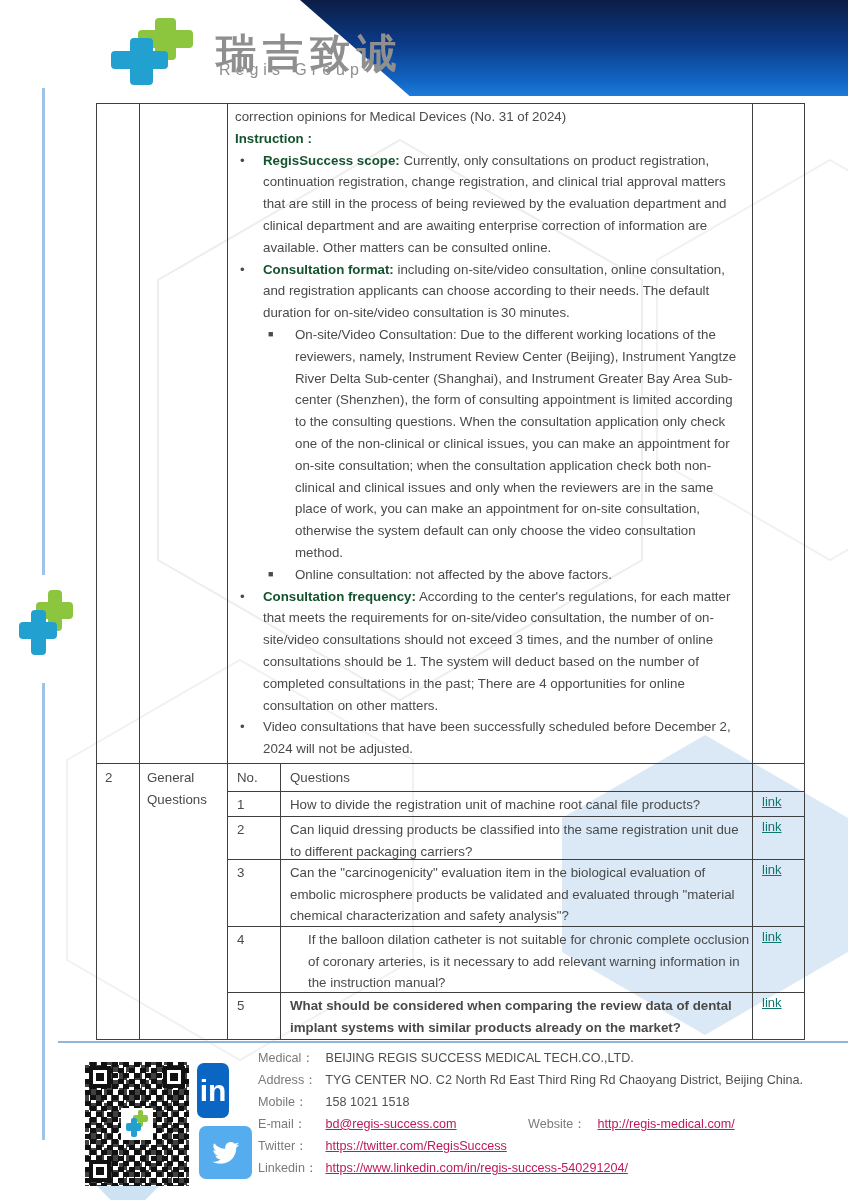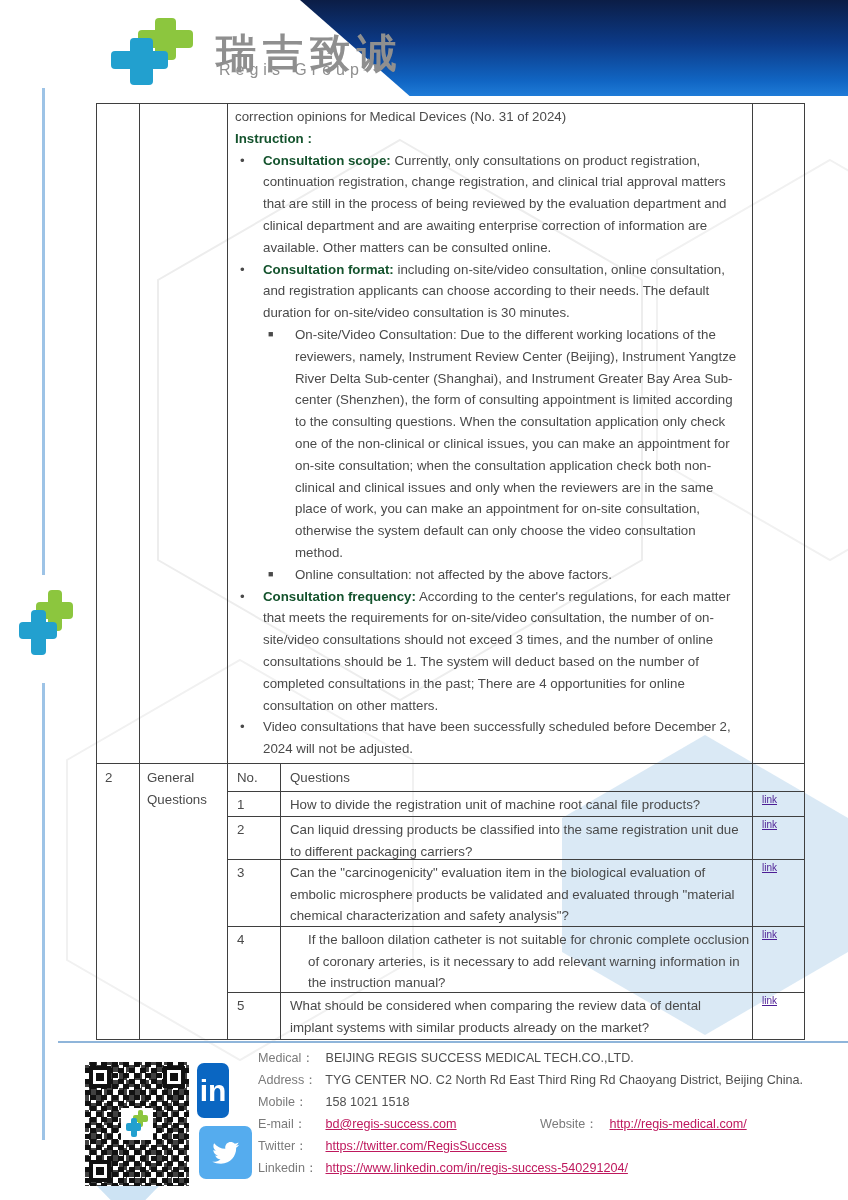--- a/index.html
+++ b/index.html
@@ -37,29 +37,29 @@
 
   .doc-text{position:absolute;z-index:3;color:#4a4a4a;font-size:13.3px;line-height:21.8px;}
   .doc-text b{color:#14532d;}
   .bullet{position:relative;padding-left:28px;}
   .bullet .mark{position:absolute;left:5px;top:0;}
   .sub{position:relative;padding-left:60px;}
   .sub .mark{position:absolute;left:33px;top:0;font-size:9px;}
 
   .cell-label{position:absolute;z-index:3;color:#4a4a4a;font-size:13.3px;line-height:21.5px;}
   .qa-q{width:450px;}
-  .link-cell{position:absolute;z-index:3;font-size:10px;color:#4c1d95;text-decoration:underline;cursor:pointer;text-align:right;}
+  .link-cell{position:absolute;z-index:3;font-size:13px;color:#0f766e;text-decoration:underline;cursor:pointer;text-align:right;}
 
   
   .footer{position:absolute;left:258px;top:1047px;z-index:3;font-size:12.6px;color:#4f4f4f;}
   .f-row{position:relative;height:22px;line-height:22px;white-space:nowrap;}
   .f-label{display:inline-block;width:64px;color:#7a7a7a;}
   .f-link{color:#be185d;text-decoration:underline;cursor:pointer;}
   .f-website{position:absolute;left:270px;top:0;}
-  .f-website .f-label{width:66px;margin-left:12px;}
+  .f-website .f-label{width:66px;}
 
   
   .qr{position:absolute;left:85px;top:1062px;width:104px;height:124px;z-index:3;background:
       repeating-conic-gradient(#111 0% 25%, #fff 0% 50%);
       background-size:11px 11px;}
   .qr .noise{position:absolute;inset:0;background:repeating-conic-gradient(#111 0% 25%, transparent 0% 50%);background-size:15px 15px;background-position:4px 3px;opacity:.8;}
   .finder{position:absolute;width:22px;height:22px;background:#fff;border:4px solid #111;box-sizing:border-box;}
   .finder::after{content:"";position:absolute;left:3px;top:3px;width:8px;height:8px;background:#111;}
   .qr-center{position:absolute;left:36px;top:46px;width:32px;height:32px;background:#fff;}
   .social{position:absolute;z-index:3;border-radius:7px;display:flex;align-items:center;justify-content:center;}
@@ -111,21 +111,21 @@
   <div class="hline" style="left:227px;top:816px;width:578px;"></div>
   <div class="hline" style="left:227px;top:859px;width:578px;"></div>
   <div class="hline" style="left:227px;top:926px;width:578px;"></div>
   <div class="hline" style="left:227px;top:992px;width:578px;"></div>
 
   <div class="doc-text" style="left:235px;top:106px;width:512px;">
     <div>correction opinions for Medical Devices (No. 31 of 2024)</div>
     <div><b>Instruction :</b></div>
     <div class="bullet">
       <span class="mark">•</span>
-      <b>Consultation scope:</b><span> Currently, only consultations on product registration, continuation registration, change registration, and clinical trial approval matters that are still in the process of being reviewed by the evaluation department and clinical department and are awaiting enterprise correction of information are available. Other matters can be consulted online.</span>
+      <b>RegisSuccess scope:</b><span> Currently, only consultations on product registration, continuation registration, change registration, and clinical trial approval matters that are still in the process of being reviewed by the evaluation department and clinical department and are awaiting enterprise correction of information are available. Other matters can be consulted online.</span>
     </div>
     <div class="bullet">
       <span class="mark">•</span>
       <b>Consultation format:</b><span> including on-site/video consultation, online consultation, and registration applicants can choose according to their needs. The default duration for on-site/video consultation is 30 minutes.</span>
     </div>
     <div class="sub">
       <span class="mark">■</span>
       <span>On-site/Video Consultation: Due to the different working locations of the reviewers, namely, Instrument Review Center (Beijing), Instrument Yangtze River Delta Sub-center (Shanghai), and Instrument Greater Bay Area Sub-center (Shenzhen), the form of consulting appointment is limited according to the consulting questions. When the consultation application only check one of the non-clinical or clinical issues, you can make an appointment for on-site consultation; when the consultation application check both non-clinical and clinical issues and only when the reviewers are in the same place of work, you can make an appointment for on-site consultation, otherwise the system default can only choose the video consultation method.</span>
     </div>
     <div class="sub">
@@ -157,21 +157,21 @@
 
   <div class="cell-label" style="left:237px;top:862px;">3</div>
   <div class="cell-label qa-q" style="left:290px;top:862px;">Can the "carcinogenicity" evaluation item in the biological evaluation of embolic microsphere products be validated and evaluated through "material chemical characterization and safety analysis"?</div>
   <div class="link-cell" style="left:762px;top:862px;">link</div>
 
   <div class="cell-label" style="left:237px;top:929px;">4</div>
   <div class="cell-label qa-q" style="left:308px;top:929px;">If the balloon dilation catheter is not suitable for chronic complete occlusion of coronary arteries, is it necessary to add relevant warning information in the instruction manual?</div>
   <div class="link-cell" style="left:762px;top:929px;">link</div>
 
   <div class="cell-label" style="left:237px;top:995px;">5</div>
-  <div class="cell-label qa-q" style="left:290px;top:995px;">What should be considered when comparing the review data of dental implant systems with similar products already on the market?</div>
+  <div class="cell-label qa-q" style="left:290px;top:995px;font-weight:bold;">What should be considered when comparing the review data of dental implant systems with similar products already on the market?</div>
   <div class="link-cell" style="left:762px;top:995px;">link</div>
 
   <div class="footer-divider"></div>
 
   <div class="qr">
     <div class="noise"></div>
     <div class="finder" style="left:4px;top:4px;"></div>
     <div class="finder" style="right:4px;top:4px;"></div>
     <div class="finder" style="left:4px;bottom:4px;"></div>
     <div class="qr-center">

